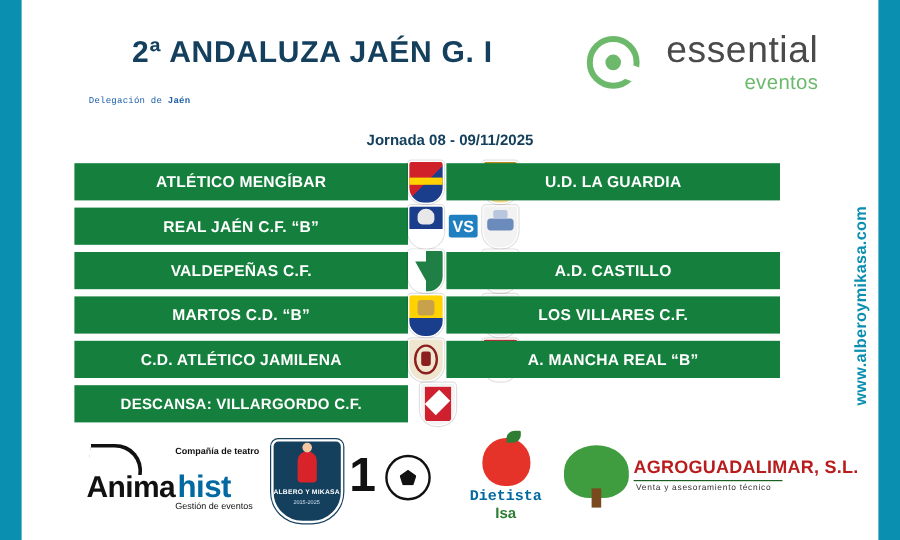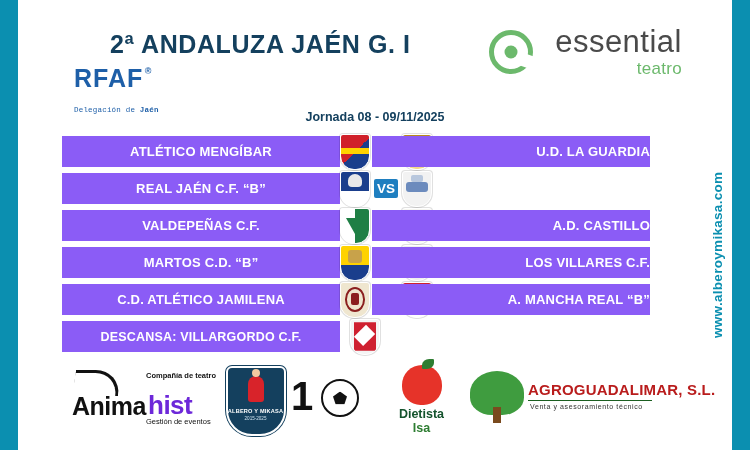--- a/index.html
+++ b/index.html
@@ -163,27 +163,27 @@
   }
   .row {
     position: relative;
     height: 31px;
     margin-bottom: 6px;
   }
   .bar {
     position: absolute;
     top: 0;
     height: 31px;
-    background: #8b5cf6;
+    background: #15803d;
     display: flex;
     align-items: center;
     justify-content: center;
   }
   .bar.home { left: 0; width: 278px; }
-  .bar.away { left: 310px; width: 278px; justify-content: flex-end; }
+  .bar.away { left: 310px; width: 278px; }
   .bar.rest  { left: 0; width: 278px; }
   .team-name {
     color: #ffffff;
     font-size: 13px;
     font-weight: bold;
     letter-spacing: .2px;
     white-space: nowrap;
   }
   .team-name.rest { font-size: 12.5px; text-align: center; }
 
@@ -273,21 +273,21 @@
     position: absolute; left: 2px; top: 2px; width: 46px; height: 26px;
     border-top: 3px solid #111; border-right: 3px solid #111;
     border-radius: 0 40px 0 0; transform: skewX(-8deg);
   }
   .anima-word {
     position: absolute; left: 0; top: 24px;
     font-size: 25px; font-weight: bold; color: #111; letter-spacing: -.5px;
   }
   .anima-hist {
     position: absolute; left: 76px; top: 22px;
-    font-size: 26px; font-weight: bold; color: #6d28d9; letter-spacing: -.5px;
+    font-size: 26px; font-weight: bold; color: #0369a1; letter-spacing: -.5px;
   }
   .anima-top {
     position: absolute; left: 74px; top: 4px;
     font-size: 7.5px; color: #111; font-weight: bold; line-height: 1.15;
   }
   .anima-bottom {
     position: absolute; left: 74px; top: 50px;
     font-size: 7.5px; color: #111; line-height: 1.1;
   }
 
@@ -328,21 +328,21 @@
 
   .sp-diet { width: 80px; height: 72px; position: relative; }
   .diet-apple {
     position: absolute; left: 20px; top: 0; width: 40px; height: 40px;
     background: #e63329; border-radius: 50% 50% 46% 46%;
   }
   .diet-apple::after {
     content: ""; position: absolute; left: 50%; top: -6px; width: 12px; height: 10px;
     background: #2e7d32; border-radius: 60% 10% 60% 10%;
   }
-  .diet-line1 { position: absolute; left: 0; right: 0; top: 42px; text-align: center; font-size: 12.5px; font-weight: bold; color: #14532d; }
+  .diet-line1 { position: absolute; left: 0; right: 0; top: 42px; text-align: center; font-size: 12.5px; font-weight: bold; color: #0369a1; font-family: Liberation Mono, monospace; }
   .diet-line2 { position: absolute; left: 0; right: 0; top: 56px; text-align: center; font-size: 12.5px; font-weight: bold; color: #2e7d32; }
 
   .sp-agro { width: 190px; height: 64px; position: relative; }
   .agro-tree {
     position: absolute; left: 4px; top: 2px; width: 54px; height: 44px;
     background: #3f9c3f; border-radius: 50% 50% 40% 40%;
   }
   .agro-trunk {
     position: absolute; left: 27px; top: 38px; width: 8px; height: 16px; background: #7a4a1e;
   }
@@ -361,33 +361,30 @@
 
 <div class="gutter left"></div>
 <div class="gutter right"></div>
 
 <div class="side-url">www.alberoymikasa.com</div>
 
 <div class="header">
   <div class="comp-title">2ª ANDALUZA JAÉN G. I</div>
 
   <div class="rfaf-block">
-    <div class="rfaf-word">
-      <span>RFAF</span><sup>®</sup>
-    </div>
     <div class="rfaf-sub">
       <span>Delegación de </span><b>Jaén</b>
     </div>
   </div>
 
   <div class="essential">
     <div class="ess-mark"></div>
     <div class="ess-text">
       <div class="ess-name">essential</div>
-      <div class="ess-sub">teatro</div>
+      <div class="ess-sub">eventos</div>
     </div>
   </div>
 </div>
 
 <div class="jornada">Jornada 08 - 09/11/2025</div>
 
 <div class="fixtures">
 
   <div class="row">
     <div class="bar home">

